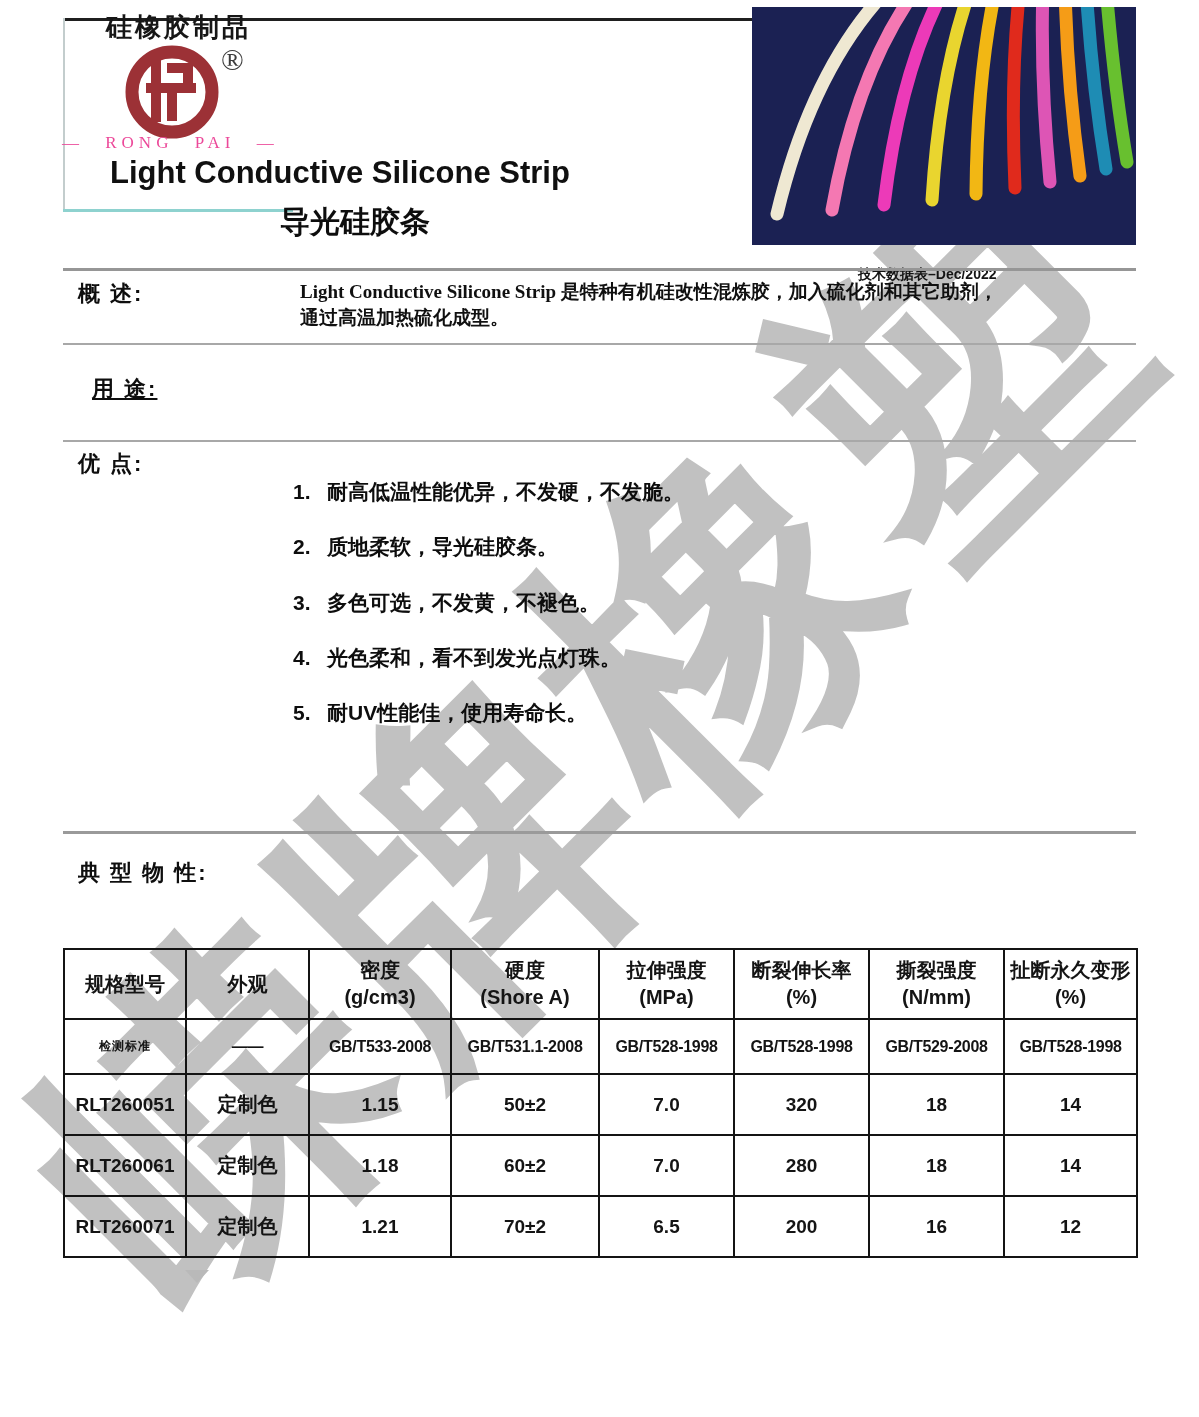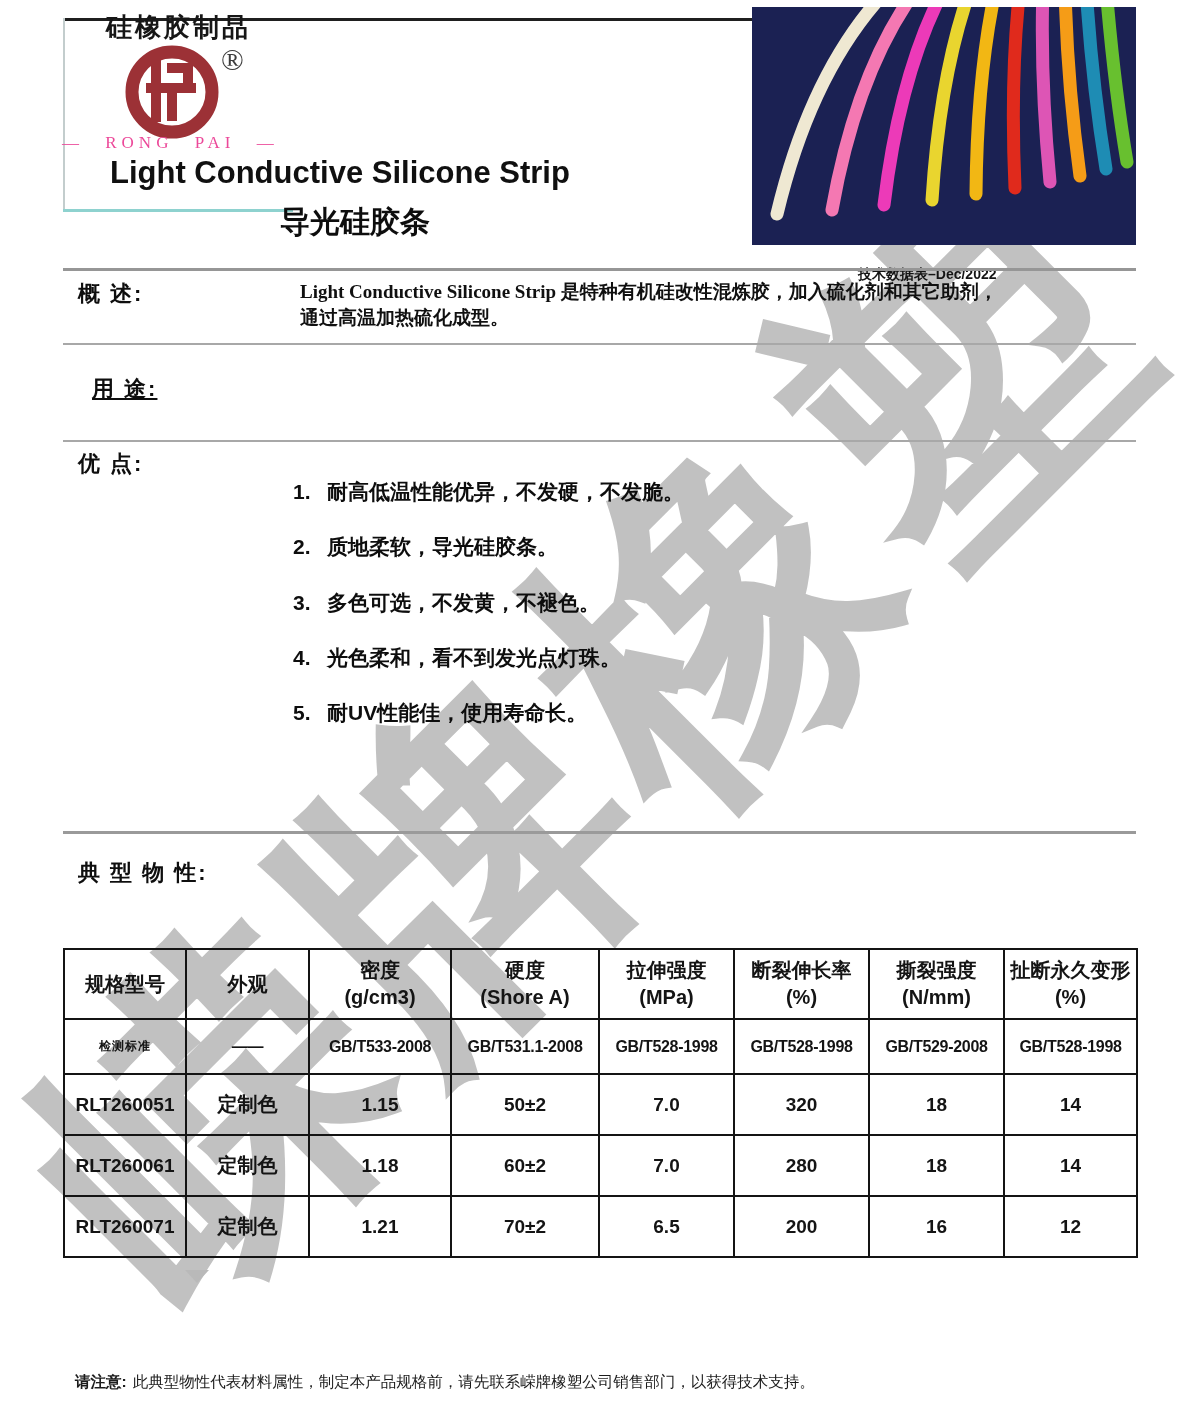--- a/index.html
+++ b/index.html
@@ -229,17 +229,14 @@
         <td>70±2</td>
         <td>6.5</td>
         <td>200</td>
         <td>16</td>
         <td>12</td>
       </tr>
     </tbody>
       </table>
   </div>
 
-  <div class="layer note">
-    <span class="note-label">请注意:</span><span>此典型物性代表材料属性，制定本产品规格前，请先联系嵘牌橡塑公司销售部门，以获得技术支持。</span>
-  </div>
 
 </div>
 
 </body></html>

